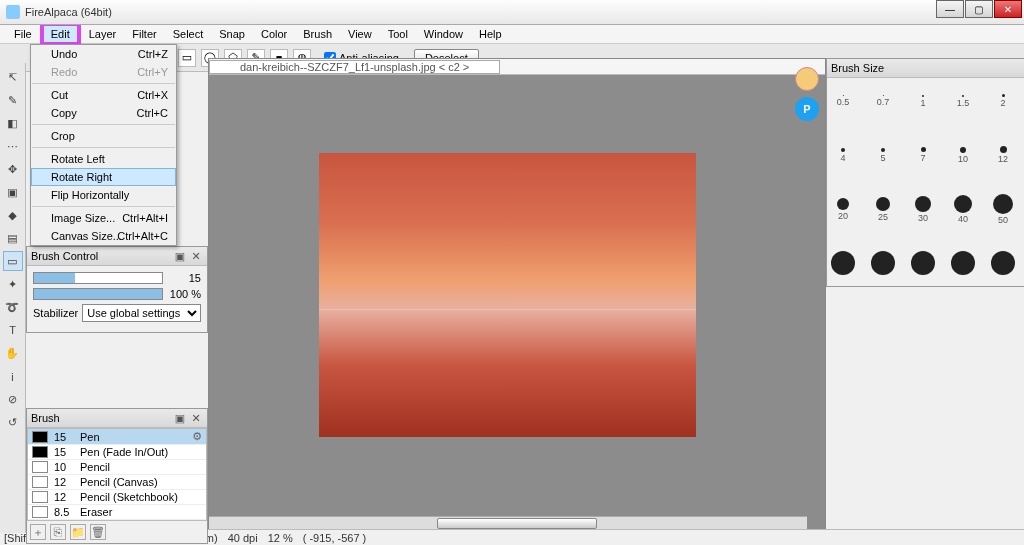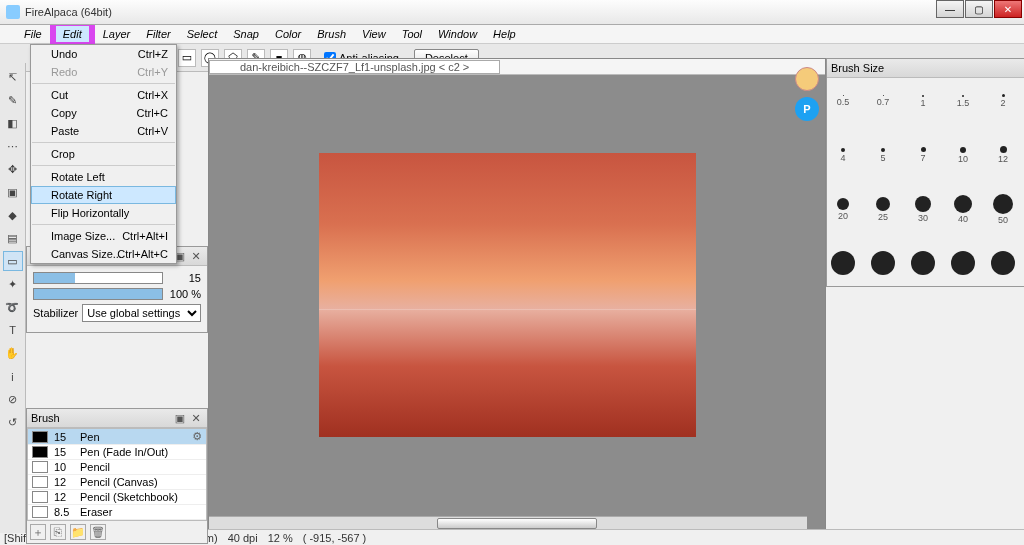--- a/index.html
+++ b/index.html
@@ -5,23 +5,23 @@
 * { margin: 0; padding: 0; box-sizing: border-box; font-family: Tahoma, sans-serif; font-size: 11px; }
 body { width: 1024px; height: 545px; background: #f0f0f0; overflow: hidden; position: relative; }
 
 .titlebar { height: 25px; background: linear-gradient(#fdfdfd,#e8e8e8); border-bottom: 1px solid #aaa; display: flex; align-items: center; padding-left: 6px; position: relative; }
 .titlebar .icon { width: 14px; height: 14px; background: #8cf; border-radius: 2px; margin-right: 5px; }
 .titlebar .title { color: #333; }
 .winbtns { position: absolute; right: 2px; top: 0; display: flex; }
 .winbtns div { width: 28px; height: 18px; border: 1px solid #666; background: linear-gradient(#f5f5f5,#d5d5d5); margin-left: 1px; display:flex; align-items:center; justify-content:center; font-size:10px;}
 .winbtns .close { background: linear-gradient(#e77,#c22); color:#fff; border-color:#800; }
 
-.menubar { height: 19px; background: #f5f5f5; border-bottom: 1px solid #ccc; display: flex; align-items: center; padding-left: 16px; font-style: italic; }
+.menubar { height: 19px; background: #f5f5f5; border-bottom: 1px solid #ccc; display: flex; align-items: center; padding-left: 6px; }
 .menubar .mi { padding: 3px 8px; cursor: default; }
-.menubar .mi.open { background: #cde8ff; border: 6px solid #d946ef; padding: 2px 7px; }
+.menubar .mi.open { background: #cde8ff; border: 4px solid #d946ef; padding: 2px 7px; }
 
 .menupopup { position: absolute; left: 30px; top: 44px; width: 147px; background: #f0f0f0; border: 1px solid #999; box-shadow: 2px 2px 4px rgba(0,0,0,.3); z-index: 100; }
 .menupopup .row { display: flex; padding: 3px 8px 3px 20px; position: relative; }
 .menupopup .row.sep { border-top: 1px solid #ccc; margin: 2px 1px; padding: 0; height: 0; }
 .menupopup .row.disabled { color: #999; }
 .menupopup .row.hl { background: #cde8ff; border: 1px solid #7ab8e0; padding: 2px 19px 2px 19px; }
 .menupopup .sc { position: absolute; right: 8px; }
 
 .toolbar-row { height: 28px; background: #e8e8e8; border-bottom: 1px solid #bbb; display: flex; align-items: center; padding-left: 178px; gap: 5px; }
 .toolbar-row .tb { width: 18px; height: 18px; border: 1px solid #bbb; background: #fff; display:flex;align-items:center;justify-content:center;}
@@ -136,24 +136,20 @@
       <span class="sc">Ctrl+Y</span>
     </div>
   <div class="row sep"></div>
   <div class="row">
       <span>Cut</span>
       <span class="sc">Ctrl+X</span>
     </div>
   <div class="row">
       <span>Copy</span>
       <span class="sc">Ctrl+C</span>
-    </div>
-  <div class="row">
-      <span>Paste</span>
-      <span class="sc">Ctrl+V</span>
     </div>
   <div class="row sep"></div>
   <div class="row">
       <span>Crop</span>
     </div>
   <div class="row sep"></div>
   <div class="row">
       <span>Rotate Left</span>
     </div>
   <div class="row hl">

